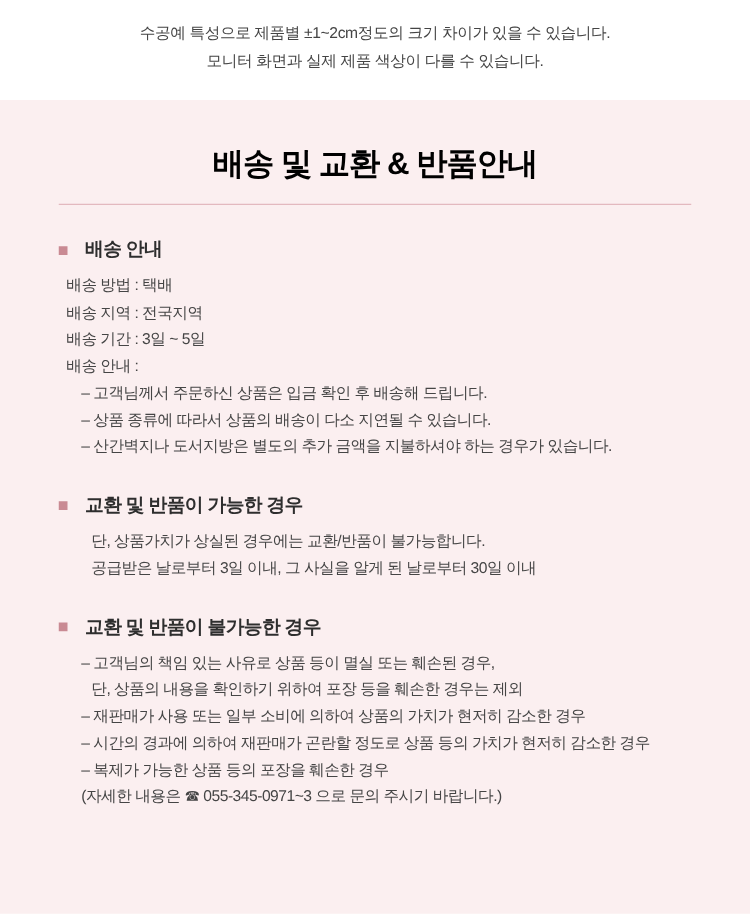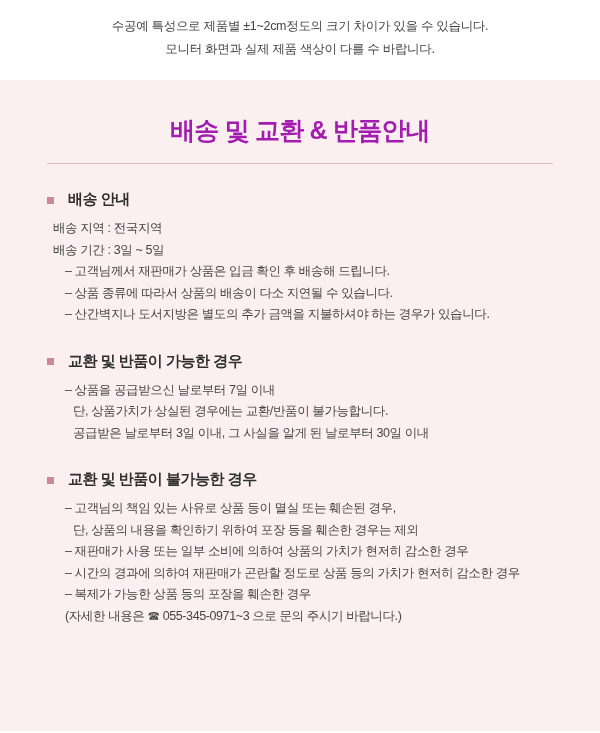--- a/index.html
+++ b/index.html
@@ -33,21 +33,21 @@
   .panel {
     background: #fbeff0;
     padding: 34px 0 30px 0;
     min-height: 651px;
   }
 
   .panel-title {
     text-align: center;
     font-size: 25px;
     font-weight: bold;
-    color: #a21caf;
+    color: #000000;
     letter-spacing: -0.8px;
     margin: 0 0 16px 0;
   }
 
   .title-rule {
     width: 506px;
     height: 1px;
     background: #e3b9bf;
     margin: 0 auto 26px auto;
   }
@@ -91,50 +91,51 @@
     padding-left: 6px;
   }
   .lines li.indent { padding-left: 18px; }
   .lines li.indent2 { padding-left: 26px; }
 </style>
 </head>
 <body>
 
 <div class="top-notice">
   <p>수공예 특성으로 제품별 ±1~2cm정도의 크기 차이가 있을 수 있습니다.</p>
-  <p>모니터 화면과 실제 제품 색상이 다를 수 바랍니다.</p>
+  <p>모니터 화면과 실제 제품 색상이 다를 수 있습니다.</p>
 </div>
 
 <div class="panel">
   <h2 class="panel-title">배송 및 교환 &amp; 반품안내</h2>
   <div class="title-rule"></div>
 
   <div class="content">
 
     <div class="section">
       <div class="section-head">
         <span class="bullet-sq"></span>
         <h3>배송 안내</h3>
       </div>
       <ul class="lines">
+        <li>배송 방법 : 택배</li>
         <li>배송 지역 : 전국지역</li>
         <li>배송 기간 : 3일 ~ 5일</li>
-        <li class="indent">– 고객님께서 재판매가 상품은 입금 확인 후 배송해 드립니다.</li>
+        <li>배송 안내 :</li>
+        <li class="indent">– 고객님께서 주문하신 상품은 입금 확인 후 배송해 드립니다.</li>
         <li class="indent">– 상품 종류에 따라서 상품의 배송이 다소 지연될 수 있습니다.</li>
         <li class="indent">– 산간벽지나 도서지방은 별도의 추가 금액을 지불하셔야 하는 경우가 있습니다.</li>
       </ul>
     </div>
 
     <div class="section">
       <div class="section-head">
         <span class="bullet-sq"></span>
         <h3>교환 및 반품이 가능한 경우</h3>
       </div>
       <ul class="lines">
-        <li class="indent">– 상품을 공급받으신 날로부터 7일 이내</li>
         <li class="indent2">단, 상품가치가 상실된 경우에는 교환/반품이 불가능합니다.</li>
         <li class="indent2">공급받은 날로부터 3일 이내, 그 사실을 알게 된 날로부터 30일 이내</li>
       </ul>
     </div>
 
     <div class="section">
       <div class="section-head">
         <span class="bullet-sq"></span>
         <h3>교환 및 반품이 불가능한 경우</h3>
       </div>

